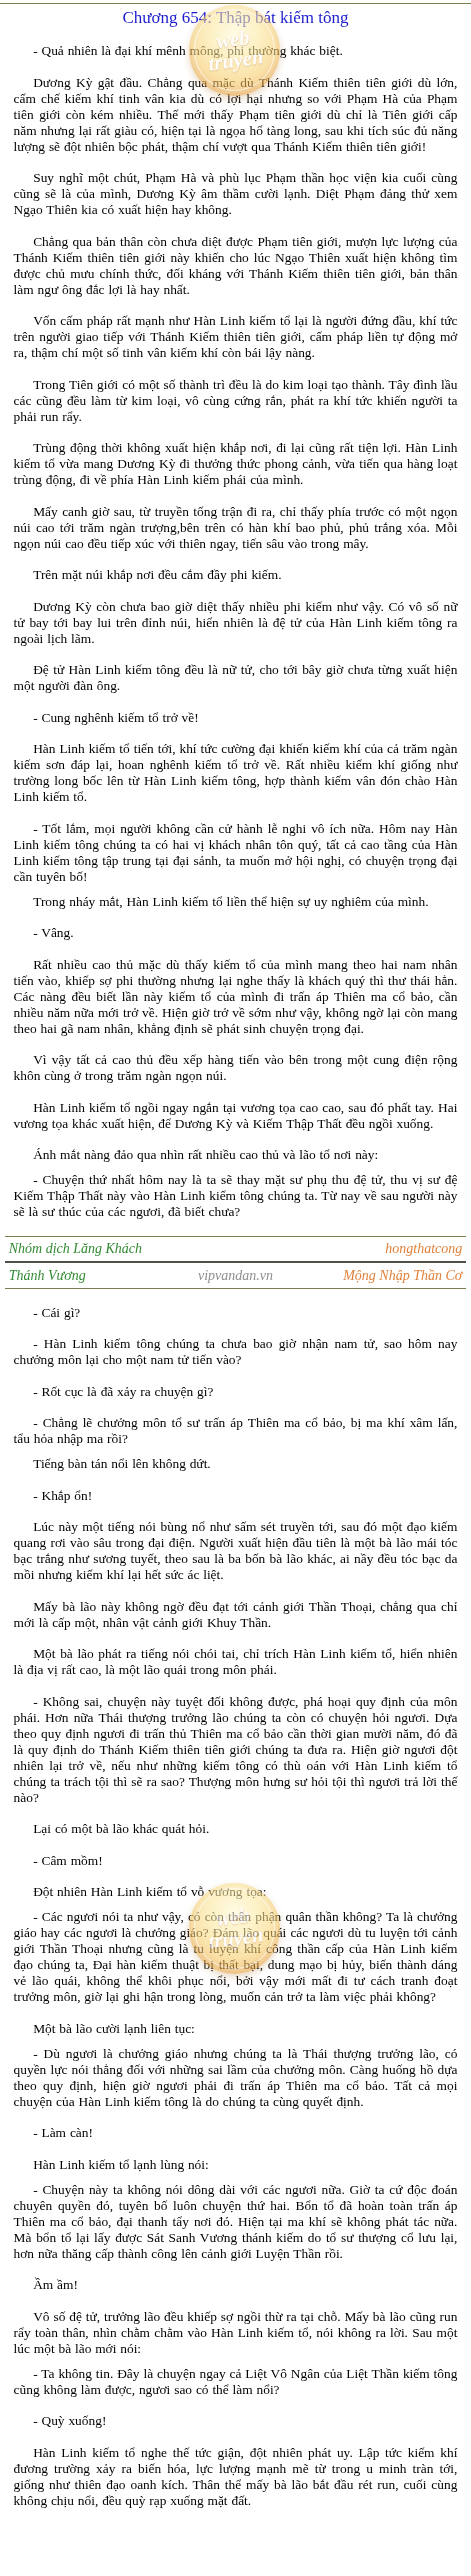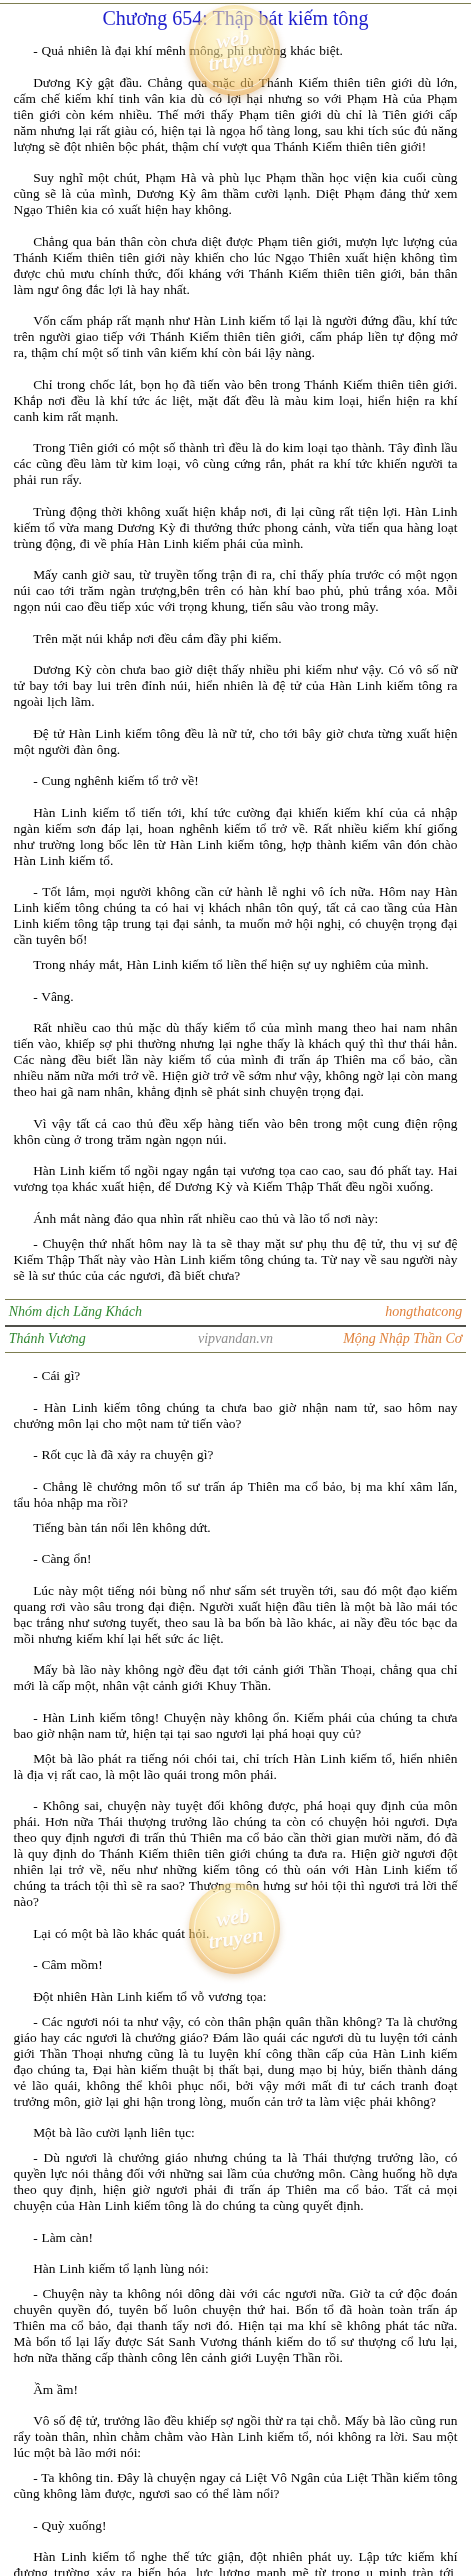--- a/index.html
+++ b/index.html
@@ -10,21 +10,21 @@
   }
   html,body{margin:0;padding:0;background:var(--pageBg);}
   .page{
     position:relative; width:471px; min-height:3852px; margin:0;
     background:var(--pageBg); overflow:hidden;
     font-family:"Liberation Serif","DejaVu Serif",serif;
     color:var(--ink);
   }
   .top-rule{height:1.5px;background:var(--ruleOlive);margin-top:2.6px;}
   h1.chapter-title{
-    font-size:20px; font-weight:normal; color:var(--titleBlue);
+    font-size:17px; font-weight:normal; color:var(--titleBlue);
     text-align:center; margin:5.2px 0 1px 0; line-height:18.5px;
   }
   .content{position:relative; z-index:1; padding:0 4.6px 13.4px 4.6px;}
   .para{margin-top:15.5px;}
   .para p{
     margin:9px; font-size:13.4px; line-height:16px; text-indent:19.6px;
     text-align:justify; word-spacing:0.5px;
   }
   .credits{margin-top:15.5px; border-top:1.5px solid var(--ruleOlive);}
   .credits-row{
@@ -74,45 +74,42 @@
         <div class="para">
           <p>Suy nghĩ một chút, Phạm Hà và phù lục Phạm thần học viện kia cuối cùng cũng sẽ là của mình, Dương Kỳ âm thầm cười lạnh. Diệt Phạm đảng thử xem Ngạo Thiên kia có xuất hiện hay không.</p>
         </div>
         <div class="para">
           <p>Chẳng qua bản thân còn chưa diệt được Phạm tiên giới, mượn lực lượng của Thánh Kiếm thiên tiên giới này khiến cho lúc Ngạo Thiên xuất hiện không tìm được chủ mưu chính thức, đối kháng với Thánh Kiếm thiên tiên giới, bản thân làm ngư ông đắc lợi là hay nhất.</p>
         </div>
         <div class="para">
           <p>Vốn cấm pháp rất mạnh như Hàn Linh kiếm tổ lại là người đứng đầu, khí tức trên người giao tiếp với Thánh Kiếm thiên tiên giới, cấm pháp liền tự động mở ra, thậm chí một số tinh vân kiếm khí còn bái lậy nàng.</p>
         </div>
         <div class="para">
-          <p>Chỉ trong chốc lát, bọn họ đã tiến vào bên trong Thánh Kiếm thiên tiên giới. Khắp nơi đều là khí tức ác liệt, mặt đất đều là màu kim loại, hiển hiện ra khí canh kim rất mạnh.</p>
-        </div>
-        <div class="para">
           <p>Trong Tiên giới có một số thành trì đều là do kim loại tạo thành. Tây đình lầu các cũng đều làm từ kim loại, vô cùng cứng rắn, phát ra khí tức khiến người ta phải run rẩy.</p>
         </div>
         <div class="para">
           <p>Trùng động thời không xuất hiện khắp nơi, đi lại cũng rất tiện lợi. Hàn Linh kiếm tổ vừa mang Dương Kỳ đi thưởng thức phong cảnh, vừa tiến qua hàng loạt trùng động, đi về phía Hàn Linh kiếm phái của mình.</p>
         </div>
         <div class="para">
-          <p>Mấy canh giờ sau, từ truyền tống trận đi ra, chỉ thấy phía trước có một ngọn núi cao tới trăm ngàn trượng,bên trên có hàn khí bao phủ, phủ trắng xóa. Mỗi ngọn núi cao đều tiếp xúc với trọng khung, tiến sâu vào trong mây.</p>
+          <p>Mấy canh giờ sau, từ truyền tống trận đi ra, chỉ thấy phía trước có một ngọn núi cao tới trăm ngàn trượng,bên trên có hàn khí bao phủ, phủ trắng xóa. Mỗi ngọn núi cao đều tiếp xúc với thiên ngay, tiến sâu vào trong mây.</p>
         </div>
         <div class="para">
           <p>Trên mặt núi khắp nơi đều cắm đầy phi kiếm.</p>
         </div>
         <div class="para">
           <p>Dương Kỳ còn chưa bao giờ diệt thấy nhiều phi kiếm như vậy. Có vô số nữ tử bay tới bay lui trên đỉnh núi, hiển nhiên là đệ tử của Hàn Linh kiếm tông ra ngoài lịch lãm.</p>
         </div>
         <div class="para">
           <p>Đệ tử Hàn Linh kiếm tông đều là nữ tử, cho tới bây giờ chưa từng xuất hiện một người đàn ông.</p>
         </div>
         <div class="para">
           <p>- Cung nghênh kiếm tổ trở về!</p>
         </div>
         <div class="para">
-          <p>Hàn Linh kiếm tổ tiến tới, khí tức cường đại khiến kiếm khí của cả nhập ngàn kiếm sơn đáp lại, hoan nghênh kiếm tổ trở về. Rất nhiều kiếm khí giống như trường long bốc lên từ Hàn Linh kiếm tông, hợp thành kiếm vân đón chào Hàn Linh kiếm tổ.</p>
+          <p>Hàn Linh kiếm tổ tiến tới, khí tức cường đại khiến kiếm khí của cả trăm ngàn kiếm sơn đáp lại, hoan nghênh kiếm tổ trở về. Rất nhiều kiếm khí giống như trường long bốc lên từ Hàn Linh kiếm tông, hợp thành kiếm vân đón chào Hàn Linh kiếm tổ.</p>
         </div>
         <div class="para">
           <p>- Tốt lắm, mọi người không cần cử hành lễ nghi vô ích nữa. Hôm nay Hàn Linh kiếm tông chúng ta có hai vị khách nhân tôn quý, tất cả cao tầng của Hàn Linh kiếm tông tập trung tại đại sảnh, ta muốn mở hội nghị, có chuyện trọng đại cần tuyên bố!</p>
           <p>Trong nháy mắt, Hàn Linh kiếm tổ liền thể hiện sự uy nghiêm của mình.</p>
         </div>
         <div class="para">
           <p>- Vâng.</p>
         </div>
         <div class="para">
           <p>Rất nhiều cao thủ mặc dù thấy kiếm tổ của mình mang theo hai nam nhân tiến vào, khiếp sợ phi thường nhưng lại nghe thấy là khách quý thì thư thái hẳn. Các nàng đều biết lần này kiếm tổ của mình đi trấn áp Thiên ma cổ bảo, cần nhiều năm nữa mới trở về. Hiện giờ trở về sớm như vậy, không ngờ lại còn mang theo hai gã nam nhân, khẳng định sẽ phát sinh chuyện trọng đại.</p>
@@ -145,30 +142,29 @@
           <p>- Hàn Linh kiếm tông chúng ta chưa bao giờ nhận nam tử, sao hôm nay chưởng môn lại cho một nam tử tiến vào?</p>
         </div>
         <div class="para">
           <p>- Rốt cục là đã xảy ra chuyện gì?</p>
         </div>
         <div class="para">
           <p>- Chẳng lẽ chưởng môn tổ sư trấn áp Thiên ma cổ bảo, bị ma khí xâm lấn, tẩu hỏa nhập ma rồi?</p>
           <p>Tiếng bàn tán nổi lên không dứt.</p>
         </div>
         <div class="para">
-          <p>- Càng ổn!</p>
+          <p>- Khắp ổn!</p>
         </div>
         <div class="para">
           <p>Lúc này một tiếng nói bùng nổ như sấm sét truyền tới, sau đó một đạo kiếm quang rơi vào sâu trong đại điện. Người xuất hiện đầu tiên là một bà lão mái tóc bạc trắng như sương tuyết, theo sau là ba bốn bà lão khác, ai nầy đều tóc bạc da mồi nhưng kiếm khí lại hết sức ác liệt.</p>
         </div>
         <div class="para">
           <p>Mấy bà lão này không ngờ đều đạt tới cảnh giới Thần Thoại, chẳng qua chỉ mới là cấp một, nhân vật cảnh giới Khuy Thần.</p>
         </div>
         <div class="para">
-          <p>- Hàn Linh kiếm tông! Chuyện này không ổn. Kiếm phái của chúng ta chưa bao giờ nhận nam tử, hiện tại tại sao ngươi lại phá hoại quy củ?</p>
           <p>Một bà lão phát ra tiếng nói chói tai, chỉ trích Hàn Linh kiếm tổ, hiển nhiên là địa vị rất cao, là một lão quái trong môn phái.</p>
         </div>
         <div class="para">
           <p>- Không sai, chuyện này tuyệt đối không được, phá hoại quy định của môn phái. Hơn nữa Thái thượng trưởng lão chúng ta còn có chuyện hỏi ngươi. Dựa theo quy định ngươi đi trấn thủ Thiên ma cổ bảo cần thời gian mười năm, đó đã là quy định do Thánh Kiếm thiên tiên giới chúng ta đưa ra. Hiện giờ ngươi đột nhiên lại trở về, nếu như những kiếm tông có thù oán với Hàn Linh kiếm tổ chúng ta trách tội thì sẽ ra sao? Thượng môn hưng sư hỏi tội thì ngươi trả lời thế nào?</p>
         </div>
         <div class="para">
           <p>Lại có một bà lão khác quát hỏi.</p>
         </div>
         <div class="para">
           <p>- Câm mồm!</p>

